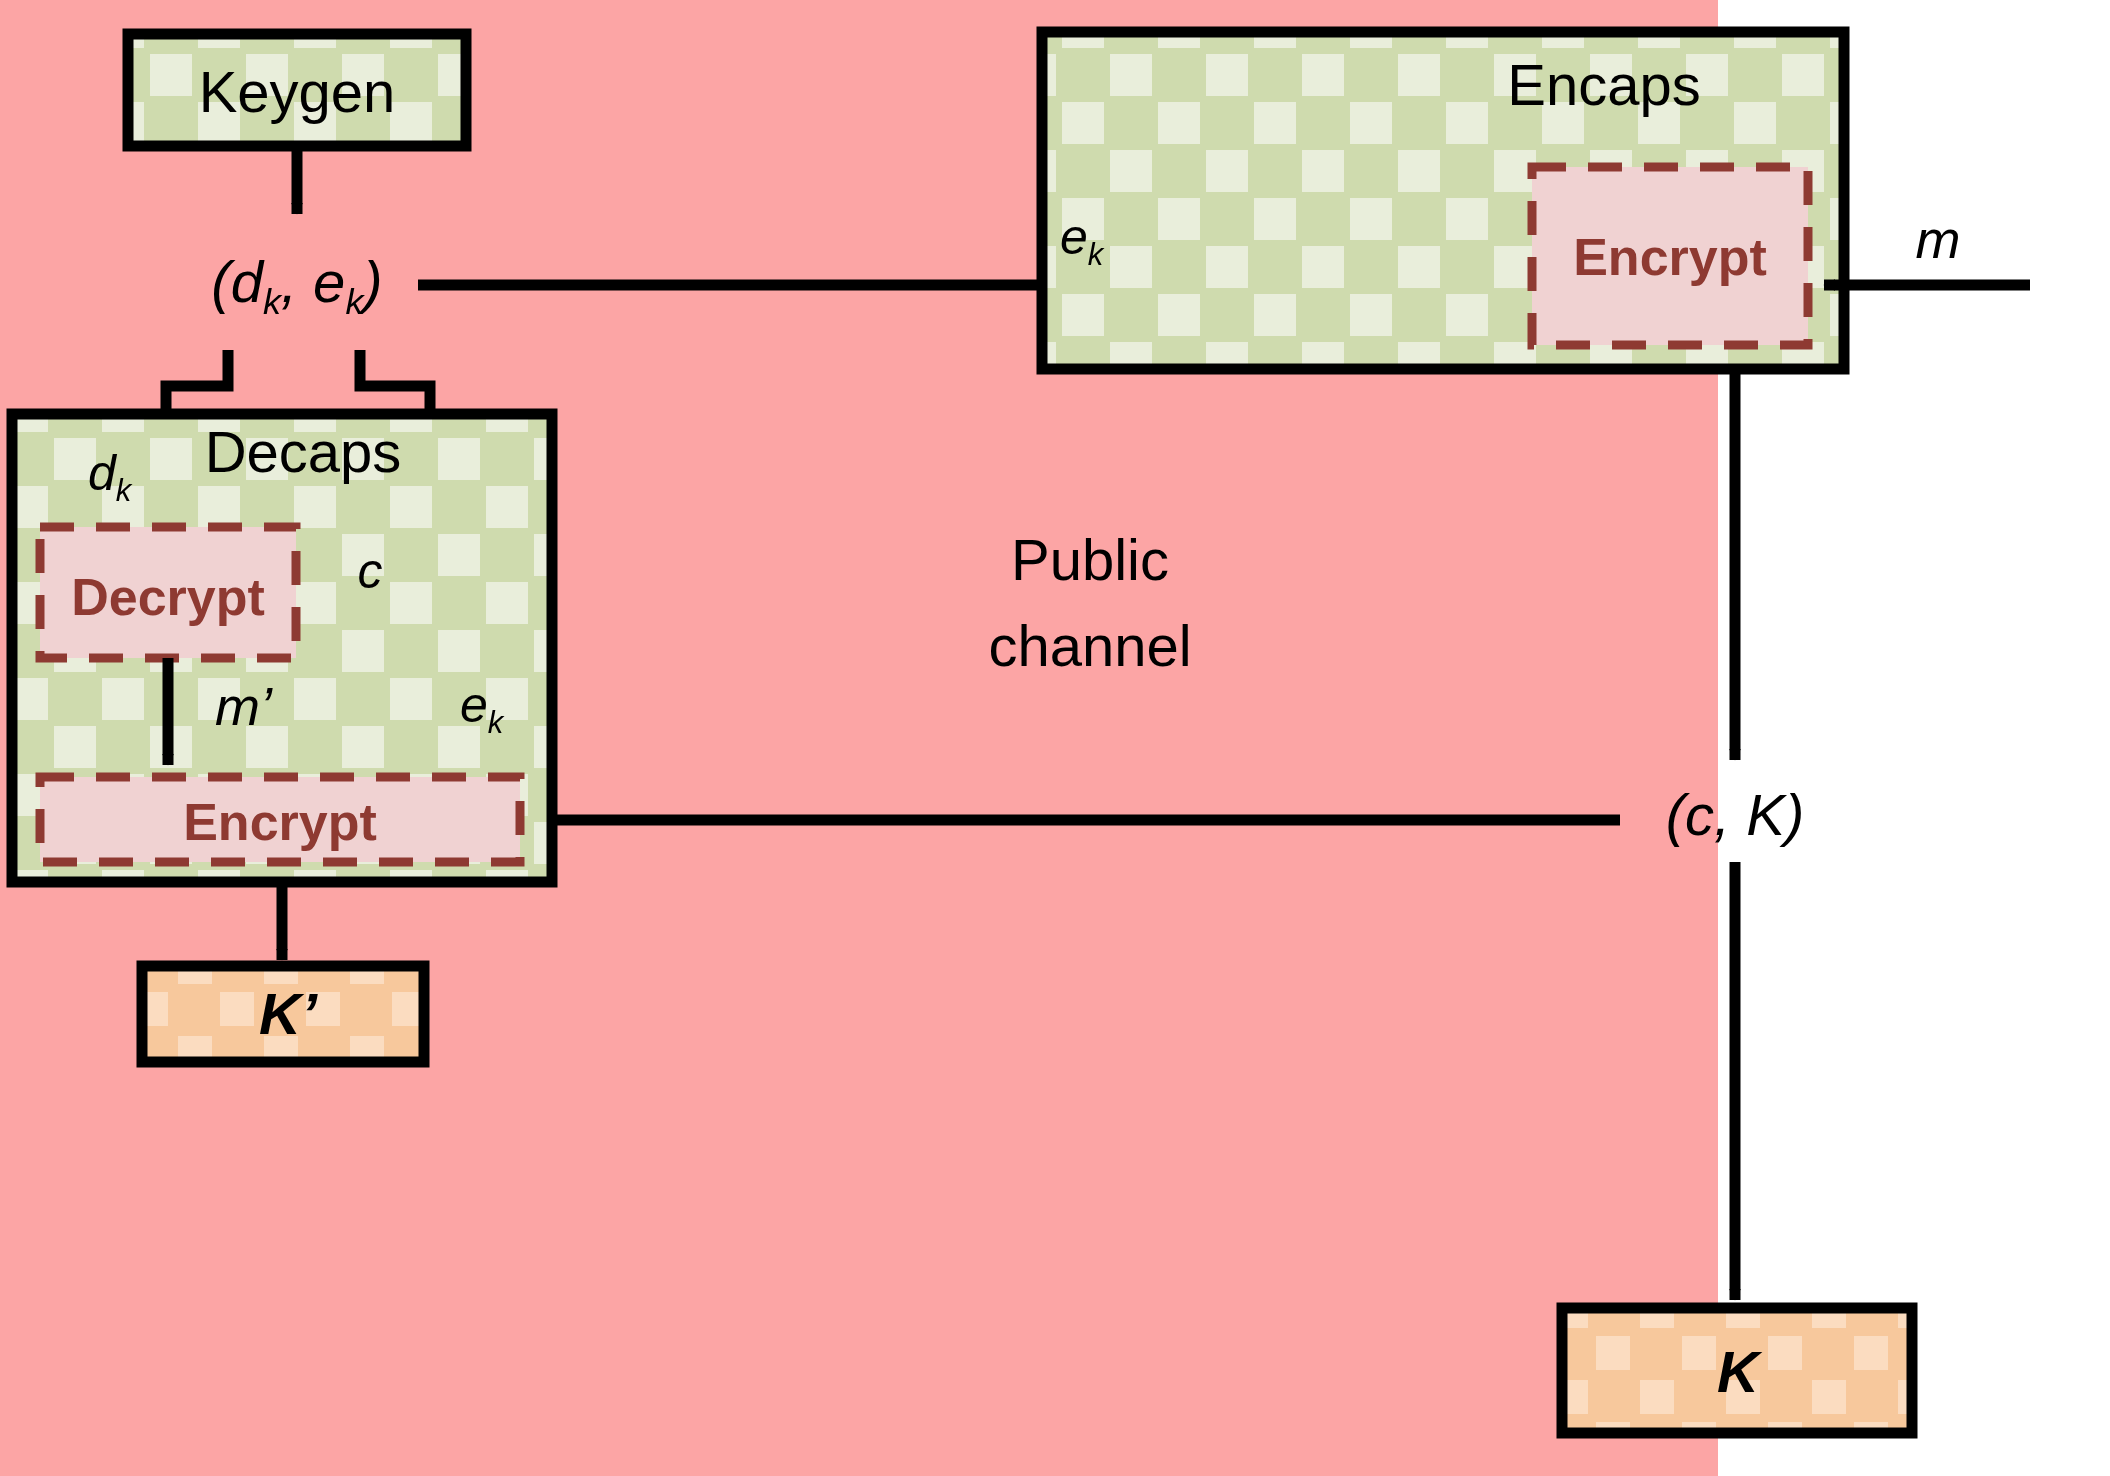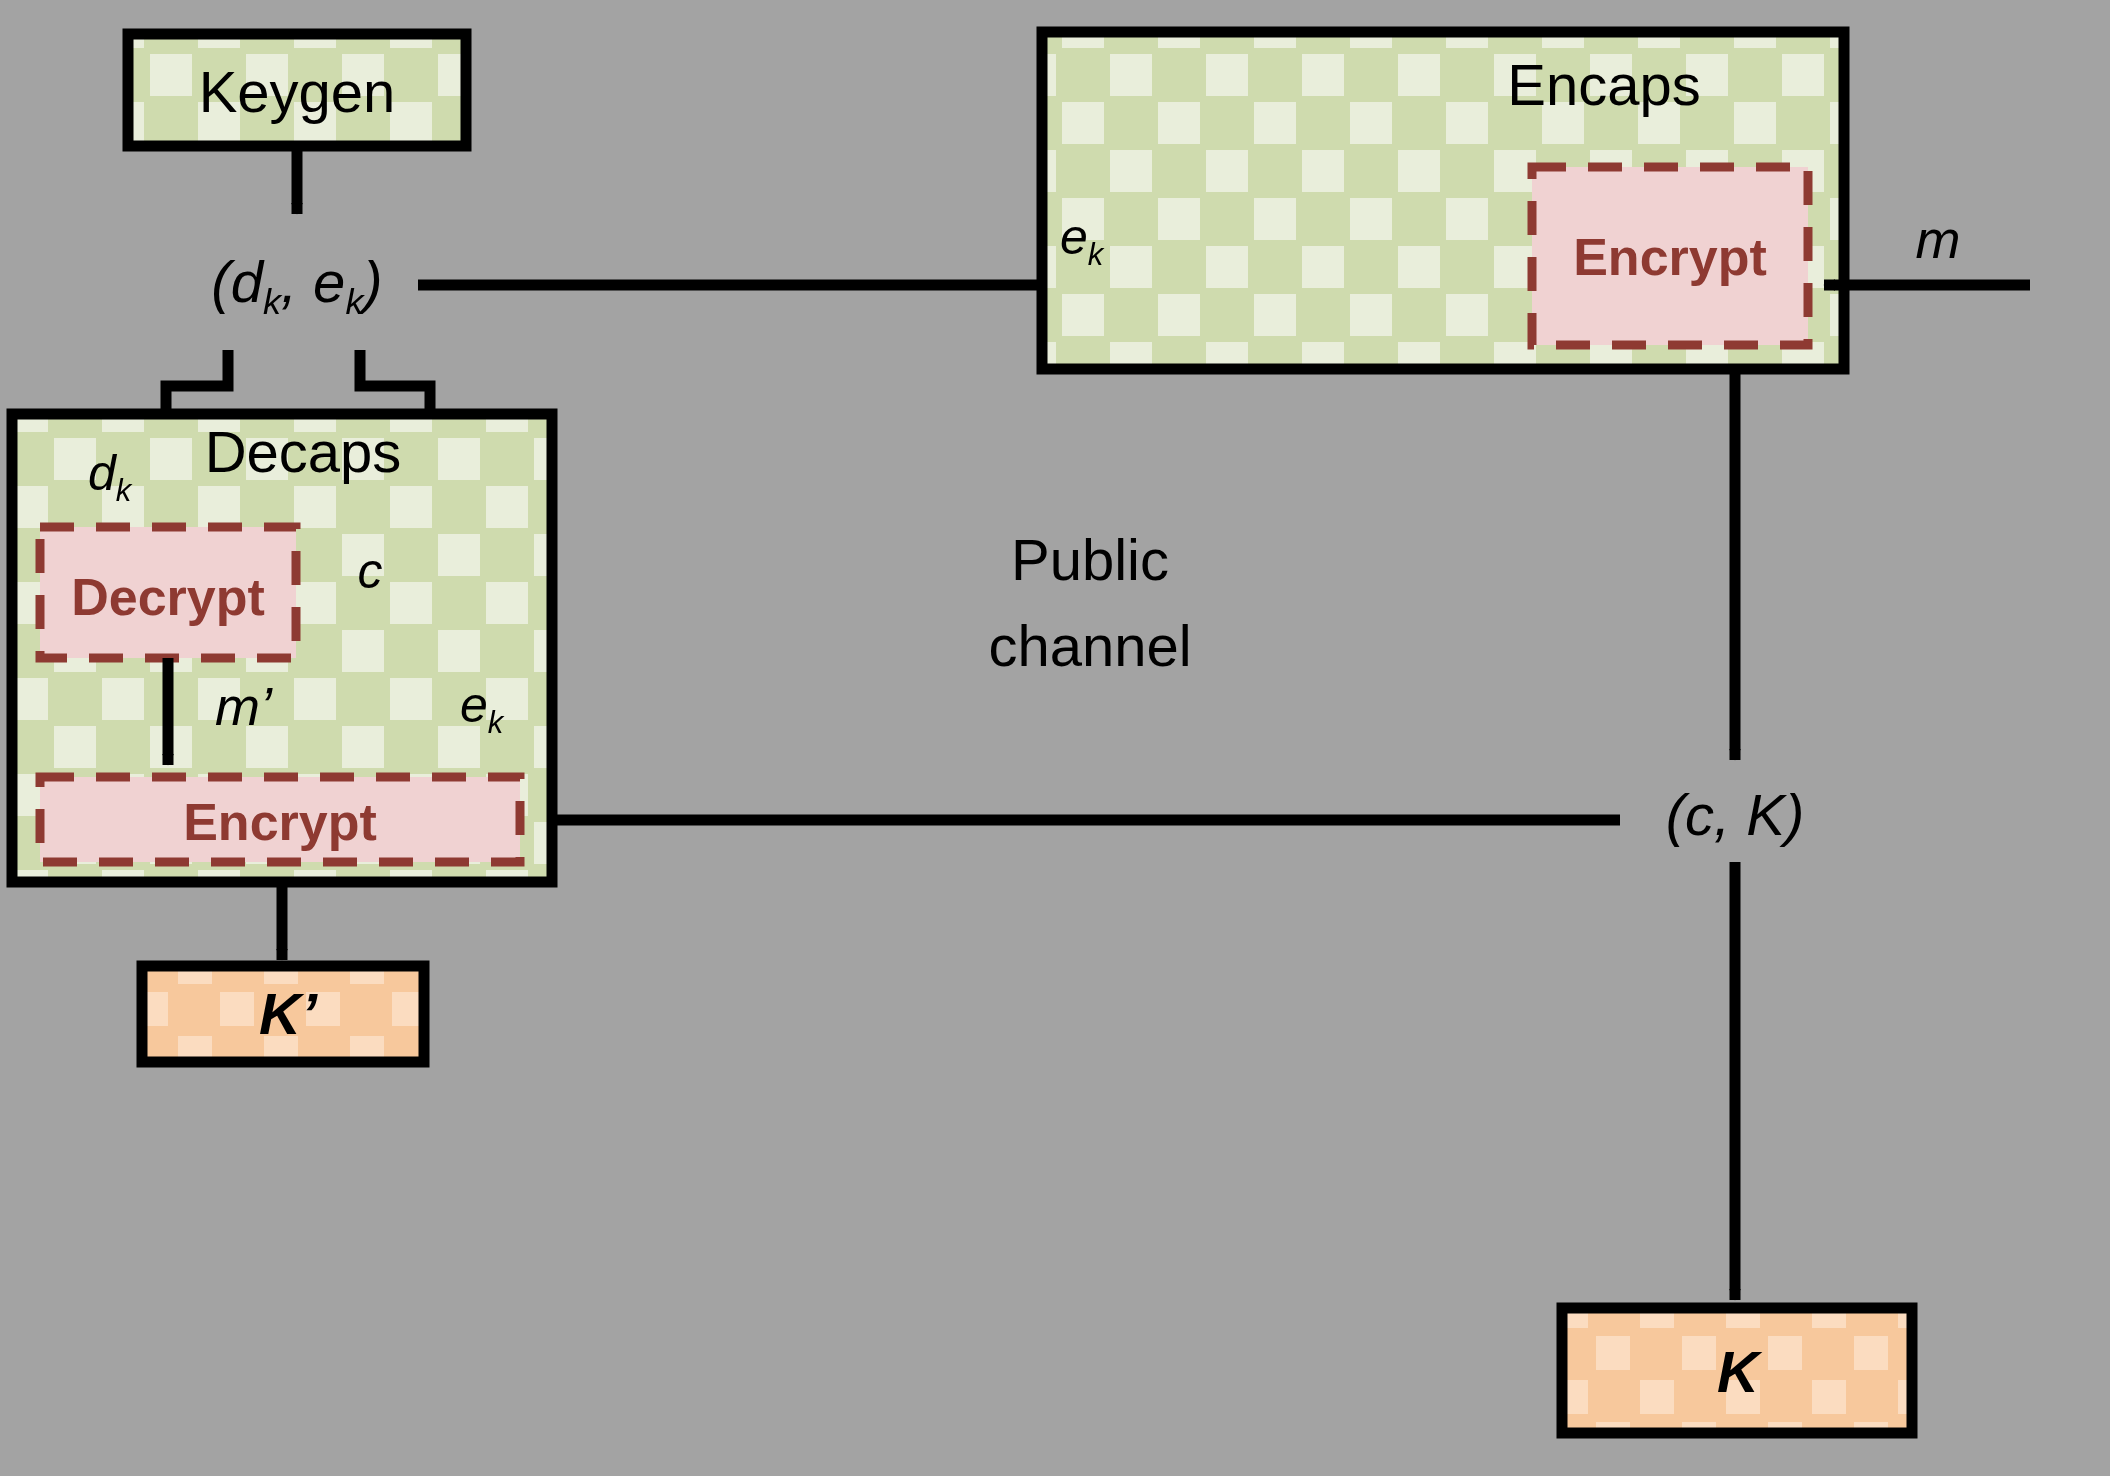--- a/index.html
+++ b/index.html
@@ -8,23 +8,23 @@
     background: #ffffff;
   }
   body {
     width: 2110px;
     height: 1476px;
     font-family: "Liberation Sans", sans-serif;
     overflow: hidden;
   }
   #diagram-root {
     position: relative;
-    width: 2110px;
+    width: 1718px;
     height: 1476px;
-    background: #a3a3a3;
+    background: #fca5a5;
   }
   svg#kem-diagram {
     display: block;
     width: 2110px;
     height: 1476px;
   }
   .box-label {
     font-family: "Liberation Sans", sans-serif;
     fill: #000000;
   }

